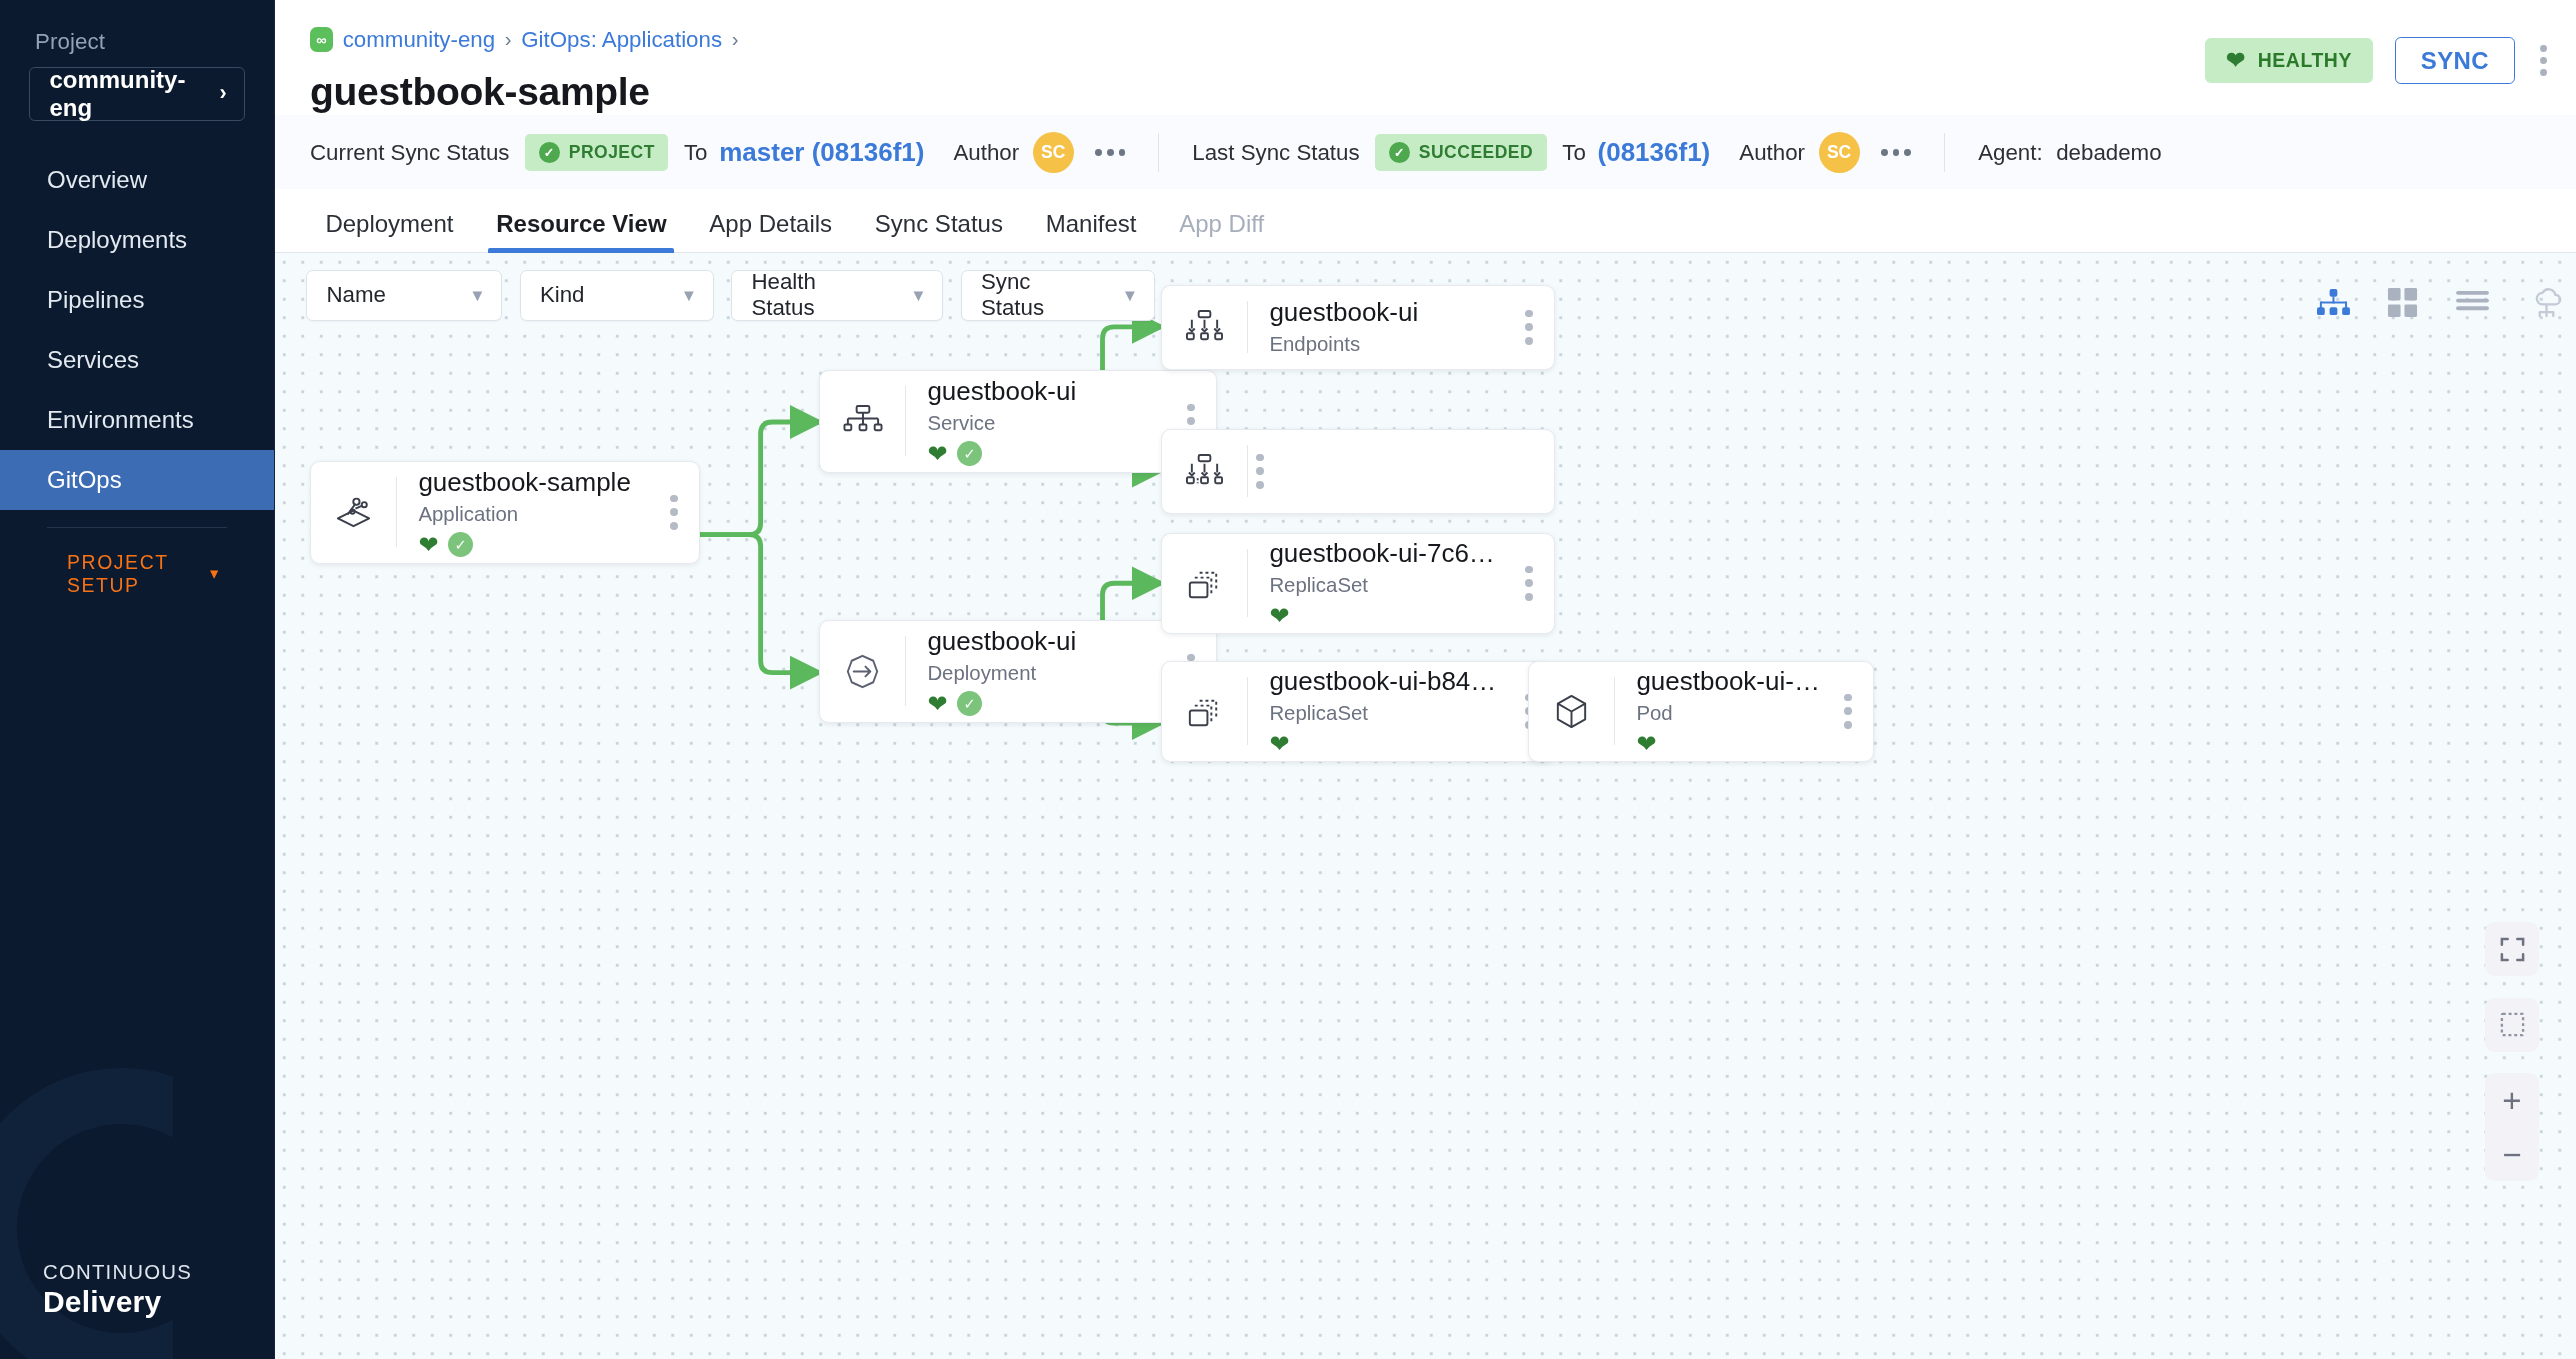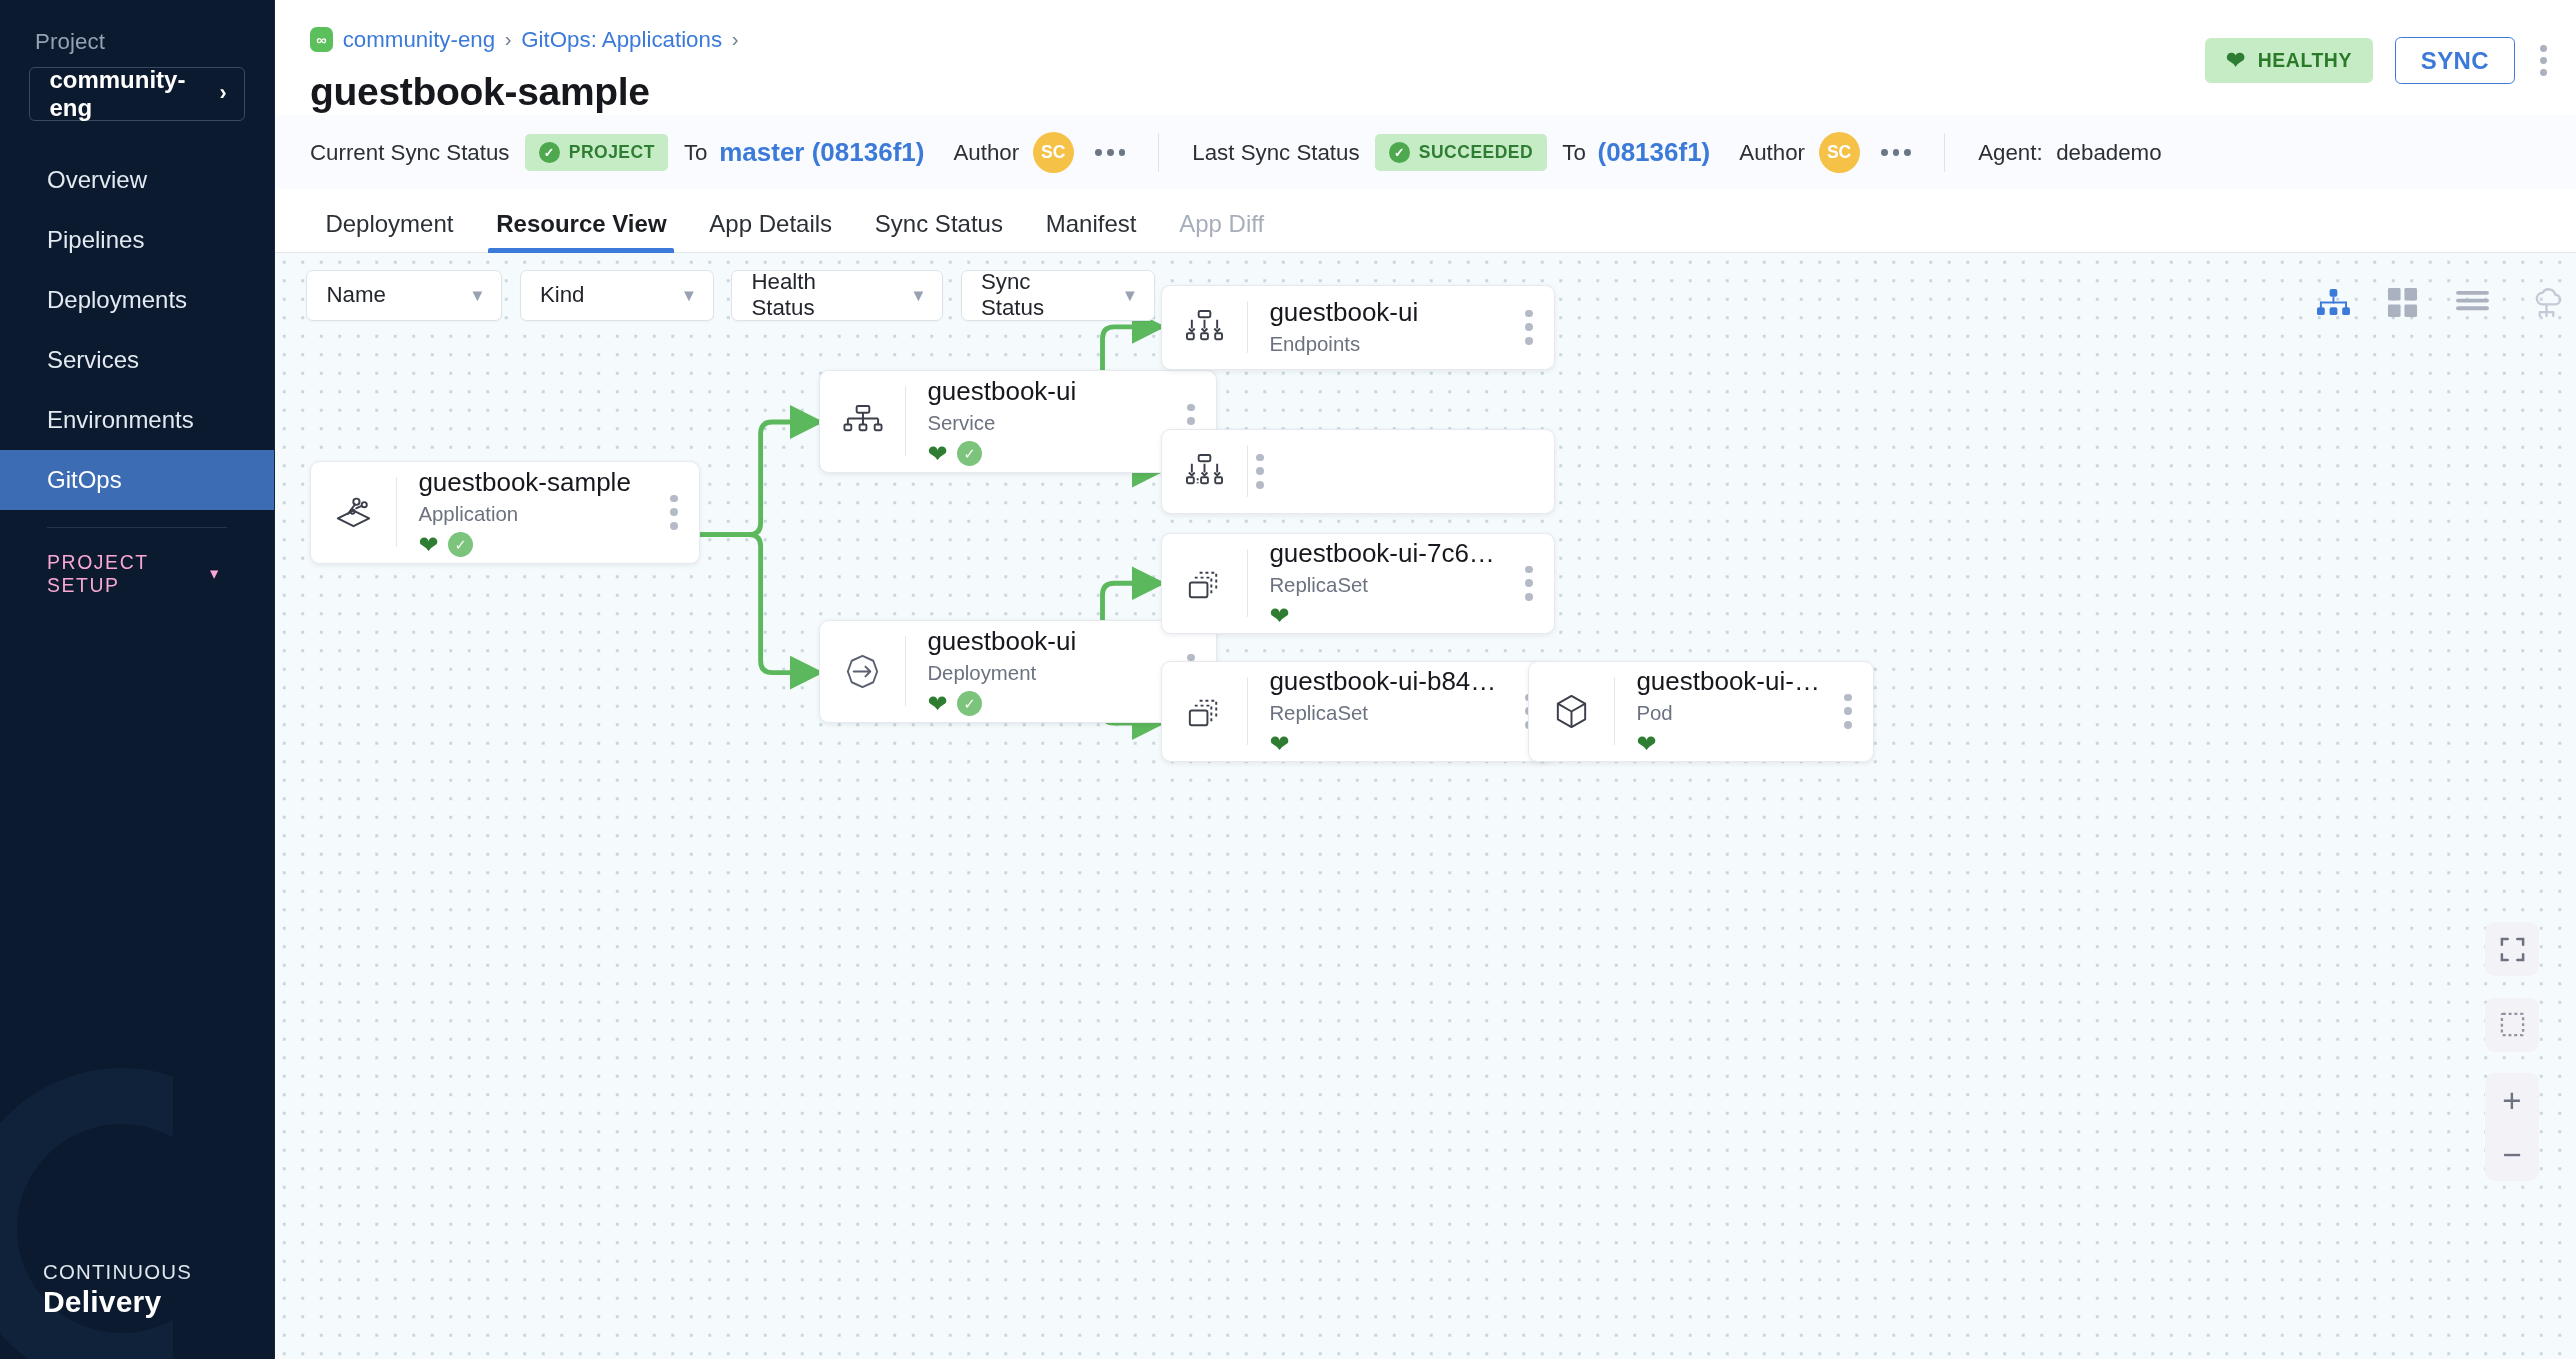--- a/index.html
+++ b/index.html
@@ -39,22 +39,22 @@
   .sb-project-box .chev { font-size: 21.4px; font-weight: 700; color: #ffffff; }
   .sb-nav { margin-top: 29px; position: relative; z-index: 2; }
   .sb-item {
     height: 60px; display: flex; align-items: center; padding-left: 47px;
     color: #e3e9f0; font-size: 24px; cursor: pointer;
   }
   .sb-item.active { background: #3c6cb4; color: #ffffff; }
   .sb-sep { height: 1px; background: #24344a; margin: 17.5px 47px 0 47px; }
   .sb-setup {
     margin-top: 23px; height: 45px; display: flex; align-items: center;
-    justify-content: space-between; padding: 0 54px 0 47px;
-    color: #f9a8d4; font-size: 19.4px; letter-spacing: 1.6px; cursor: pointer;
+    justify-content: space-between; padding: 0 54px 0 67px;
+    color: #f97316; font-size: 19.4px; letter-spacing: 1.6px; cursor: pointer;
   }
   .sb-setup .chev-d { font-size: 16.5px; }
   .sb-brand {
     position: absolute; left: 43px; bottom: 41px; z-index: 3; line-height: 1.15;
   }
   .sb-brand .b1 { color: #dfe6ee; font-size: 20.4px; letter-spacing: 1.2px; }
   .sb-brand .b2 { color: #ffffff; font-size: 30px; font-weight: 700; letter-spacing: 0.2px; }
 
   
   .main { flex: 1; height: 1360px; display: flex; flex-direction: column; min-width: 0; }
@@ -203,24 +203,24 @@
     <div class="sb-project-box">
       <span>community-eng</span>
       <span class="chev">›</span>
     </div>
 
     <nav class="sb-nav">
       <div class="sb-item">
         <span>Overview</span>
       </div>
       <div class="sb-item">
+        <span>Deployments</span>
+      </div>
+      <div class="sb-item">
         <span>Pipelines</span>
-      </div>
-      <div class="sb-item">
-        <span>Deployments</span>
       </div>
       <div class="sb-item">
         <span>Services</span>
       </div>
       <div class="sb-item">
         <span>Environments</span>
       </div>
       <div class="sb-item active">
         <span>GitOps</span>
       </div>

